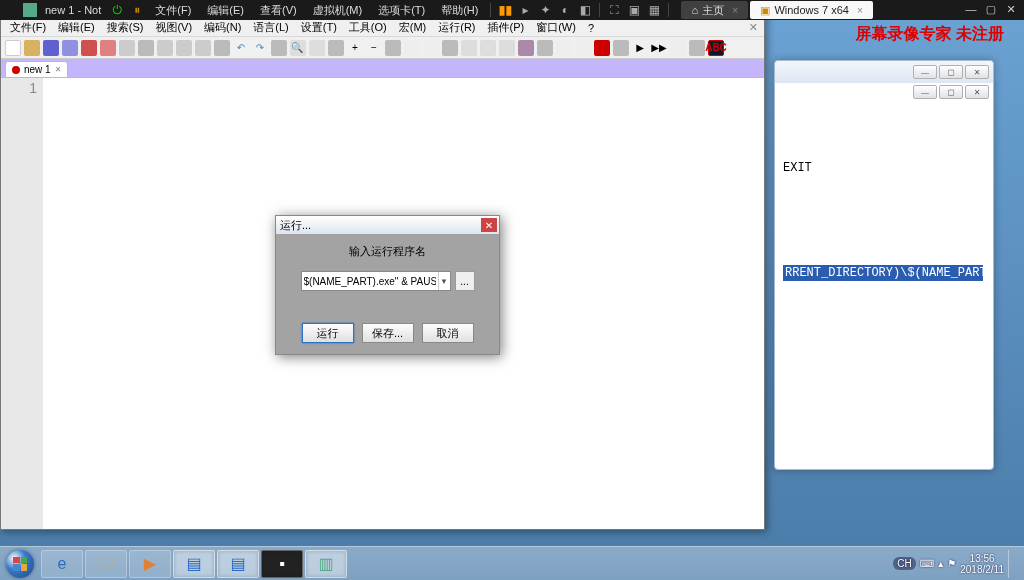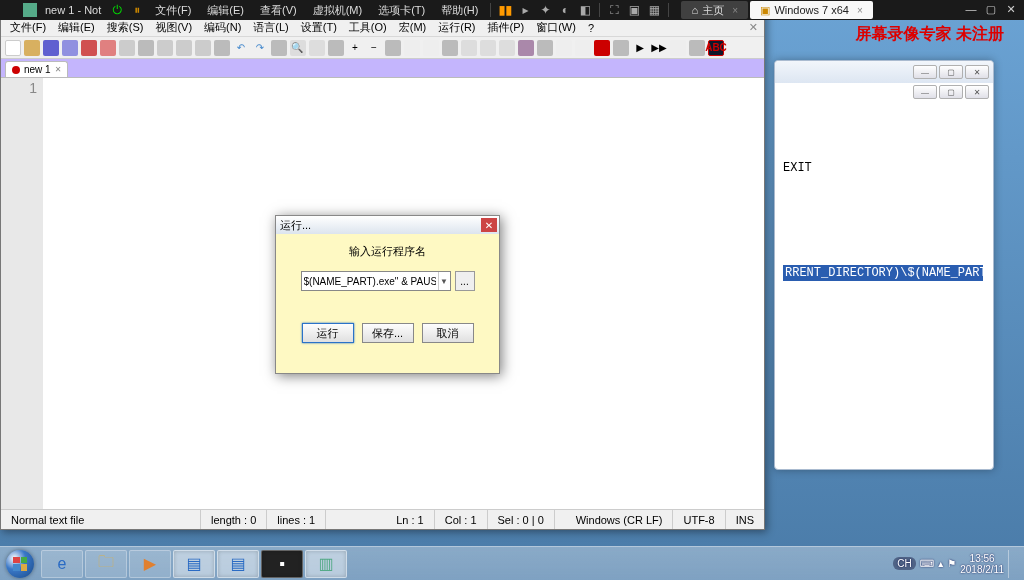--- a/index.html
+++ b/index.html
@@ -61,21 +61,21 @@
 
 .npp .editor { flex: 1; display: flex; background: #fff; border-top: 1px solid #bbb; }
 .npp .gutter { width: 42px; background: #e8e8e8; text-align: right; padding: 2px 6px 0 0; color: #888; font-family: Consolas, monospace; font-size: 14px; }
 .npp .text-area { flex: 1; background: #fff; }
 
 .npp .status { height: 20px; background: #f0f0f0; border-top: 1px solid #ccc; display: flex; align-items: center; font-size: 11px; }
 .npp .status .cell { padding: 0 10px; border-right: 1px solid #ccc; height: 100%; display: flex; align-items: center; }
 .npp .status .cell:last-child { border-right: none; }
 
 
-.run-dlg { position: absolute; top: 215px; left: 275px; width: 225px; height: 159px; background: #fef9c3; border: 1px solid #888; box-shadow: 2px 2px 12px rgba(0,0,0,0.5); z-index: 60; }
+.run-dlg { position: absolute; top: 215px; left: 275px; width: 225px; height: 140px; background: #a3a3a3; border: 1px solid #888; box-shadow: 2px 2px 12px rgba(0,0,0,0.5); z-index: 60; }
 .run-dlg .dlg-title { height: 18px; background: linear-gradient(#fff,#dce4ee); font-size: 11px; display: flex; align-items: center; padding-left: 4px; }
 .run-dlg .dlg-title .close-x { margin-left: auto; width: 16px; height: 14px; background: #c44; color: #fff; display: flex; align-items: center; justify-content: center; font-size: 10px; margin-right: 2px; }
 .run-dlg .dlg-body { padding: 10px; }
 .run-dlg .prompt { font-size: 11px; text-align: center; margin-bottom: 12px; }
 .run-dlg .input-row { display: flex; gap: 4px; justify-content: center; }
 .run-dlg .combo-arrow { width: 14px; display: flex; align-items: center; justify-content: center; border-left: 1px solid #ccc; font-size: 8px; color: #555; }
 .run-dlg .combo-wrap { display: flex; width: 150px; border: 1px solid #888; background: #fff; }
 .run-dlg .combo-input { flex: 1; border: none; font-size: 10px; padding: 2px; outline: none; }
 .run-dlg .browse { width: 20px; height: 20px; border: 1px solid #999; background: #efefef; font-size: 10px; }
 .run-dlg .btn-row { display: flex; gap: 8px; justify-content: center; margin-top: 32px; }
@@ -227,31 +227,20 @@
       <span>new 1</span>
       <span class="x">✕</span>
     </div>
   </div>
   <div class="editor">
     <div class="gutter">
       <div>1</div>
     </div>
     <div class="text-area"></div>
   </div>
-  <div class="status">
-    <div class="cell" style="width:200px;">Normal text file</div>
-    <div class="cell">length : 0</div>
-    <div class="cell">lines : 1</div>
-    <div class="cell" style="margin-left:60px;">Ln : 1</div>
-    <div class="cell">Col : 1</div>
-    <div class="cell">Sel : 0 | 0</div>
-    <div class="cell" style="margin-left:auto;">Windows (CR LF)</div>
-    <div class="cell">UTF-8</div>
-    <div class="cell">INS</div>
-  </div>
 </div>
 
 <div class="run-dlg">
   <div class="dlg-title">
     <span>运行...</span>
     <span class="close-x">✕</span>
   </div>
   <div class="dlg-body">
     <div class="prompt">输入运行程序名</div>
     <div class="input-row">

